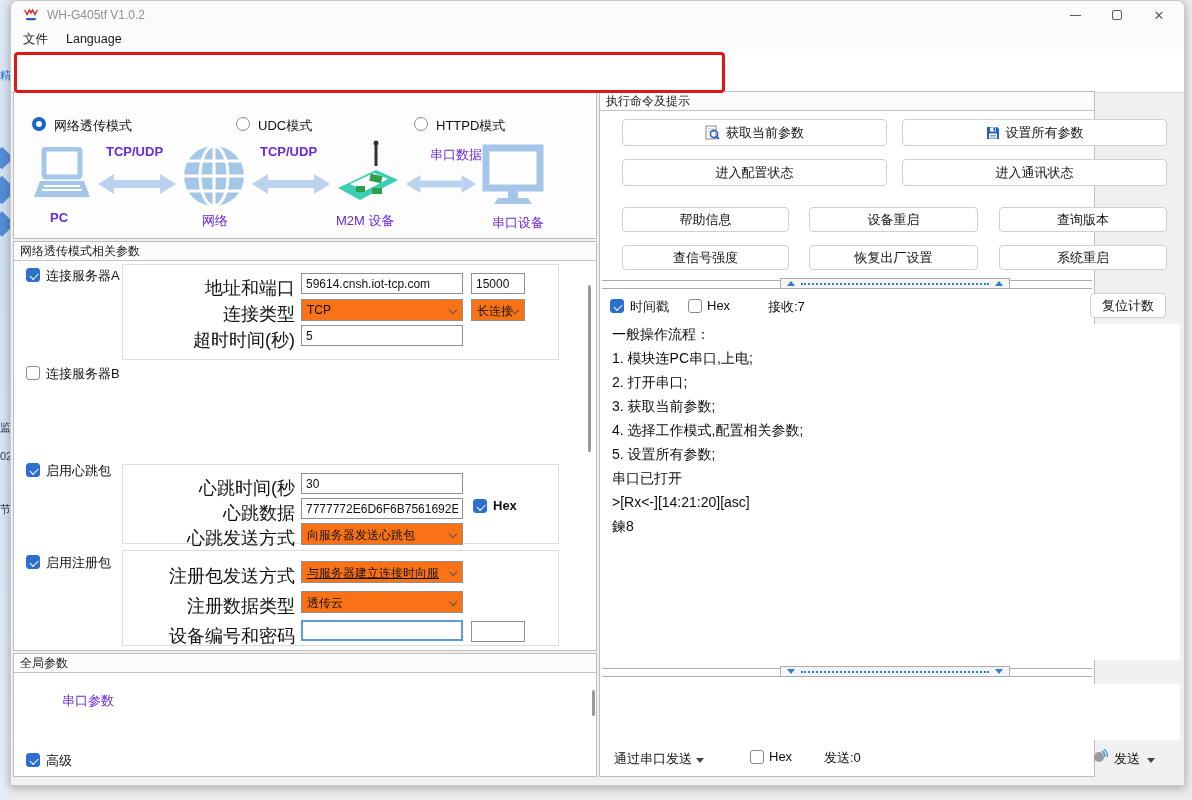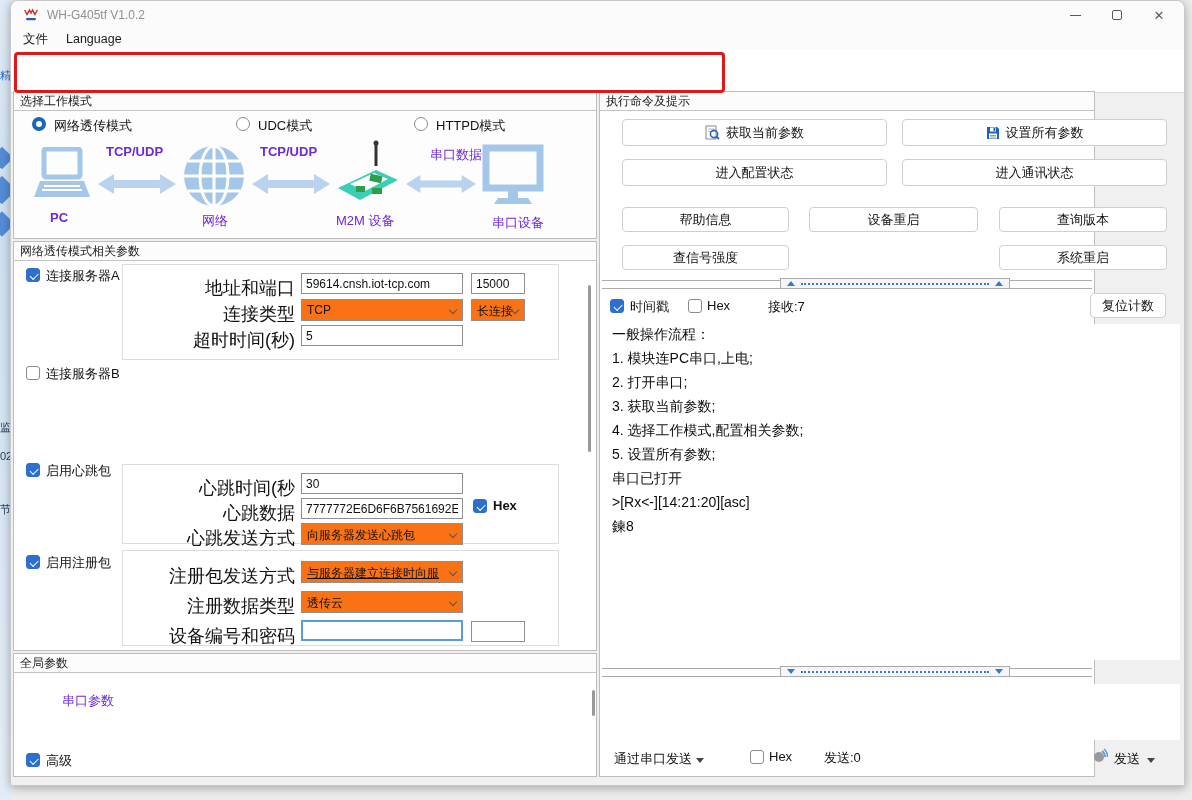--- a/index.html
+++ b/index.html
@@ -138,21 +138,20 @@
     <div class="tlab" style="left:348px;">检验/数据/停止</div>
     <div class="sel" style="left:432px;top:56px;width:46px;padding-right:13px;"><span>NONI</span></div>
     <div class="sel" style="left:481px;top:56px;width:50px;"><span>8</span></div>
     <div class="sel" style="left:534px;top:56px;width:50px;"><span>1</span></div>
     <div class="led" style="left:608px;top:62px;"></div>
     <div class="close-serial" style="left:627px;top:60px;">关闭串口</div>
     <div class="vdiv" style="left:693px;top:54px;height:28px;"></div>
   </div>
 
   <div class="group" style="left:2px;top:90px;width:584px;height:148px;">
-    <div class="gtitle">选择工作模式</div>
     <div class="radio on" style="left:18px;top:25px;"></div>
     <div class="rlab" style="left:40px;top:25px;">网络透传模式</div>
     <div class="radio" style="left:222px;top:25px;"></div>
     <div class="rlab" style="left:244px;top:25px;text-align:center;">UDC模式</div>
     <div class="radio" style="left:400px;top:25px;"></div>
     <div class="rlab" style="left:422px;top:25px;">HTTPD模式</div>
 
     <svg style="position:absolute;left:18px;top:55px;" width="60" height="58" viewBox="0 0 60 58">
       <rect x="12" y="2" width="36" height="28" rx="2" fill="none" stroke="#a4c6e9" stroke-width="5"></rect>
       <path d="M8 34 L52 34 L58 50 L2 50 Z" fill="#a4c6e9"></path>
@@ -300,20 +299,23 @@
       </div>
     <div class="btn" style="left:209px;top:115px;width:169px;height:25px;">
         <span>设备重启</span>
       </div>
     <div class="btn" style="left:22px;top:153px;width:167px;height:25px;">
         <span>查信号强度</span>
       </div>
     <div class="btn" style="left:399px;top:115px;width:168px;height:25px;">
         <span>查询版本</span>
       </div>
+    <div class="btn" style="left:209px;top:153px;width:169px;height:25px;">
+        <span>恢复出厂设置</span>
+      </div>
     <div class="btn" style="left:399px;top:153px;width:168px;height:25px;">
         <span>系统重启</span>
       </div>
 
     <div class="split-line" style="left:2px;right:2px;top:188px;"></div>
     <div class="split-line" style="left:2px;right:2px;top:196px;"></div>
     <div class="split-handle" style="left:180px;top:186px;width:230px;">
       <span class="tri-up"></span>
       <span class="split-dots"></span>
       <span class="tri-up"></span>

